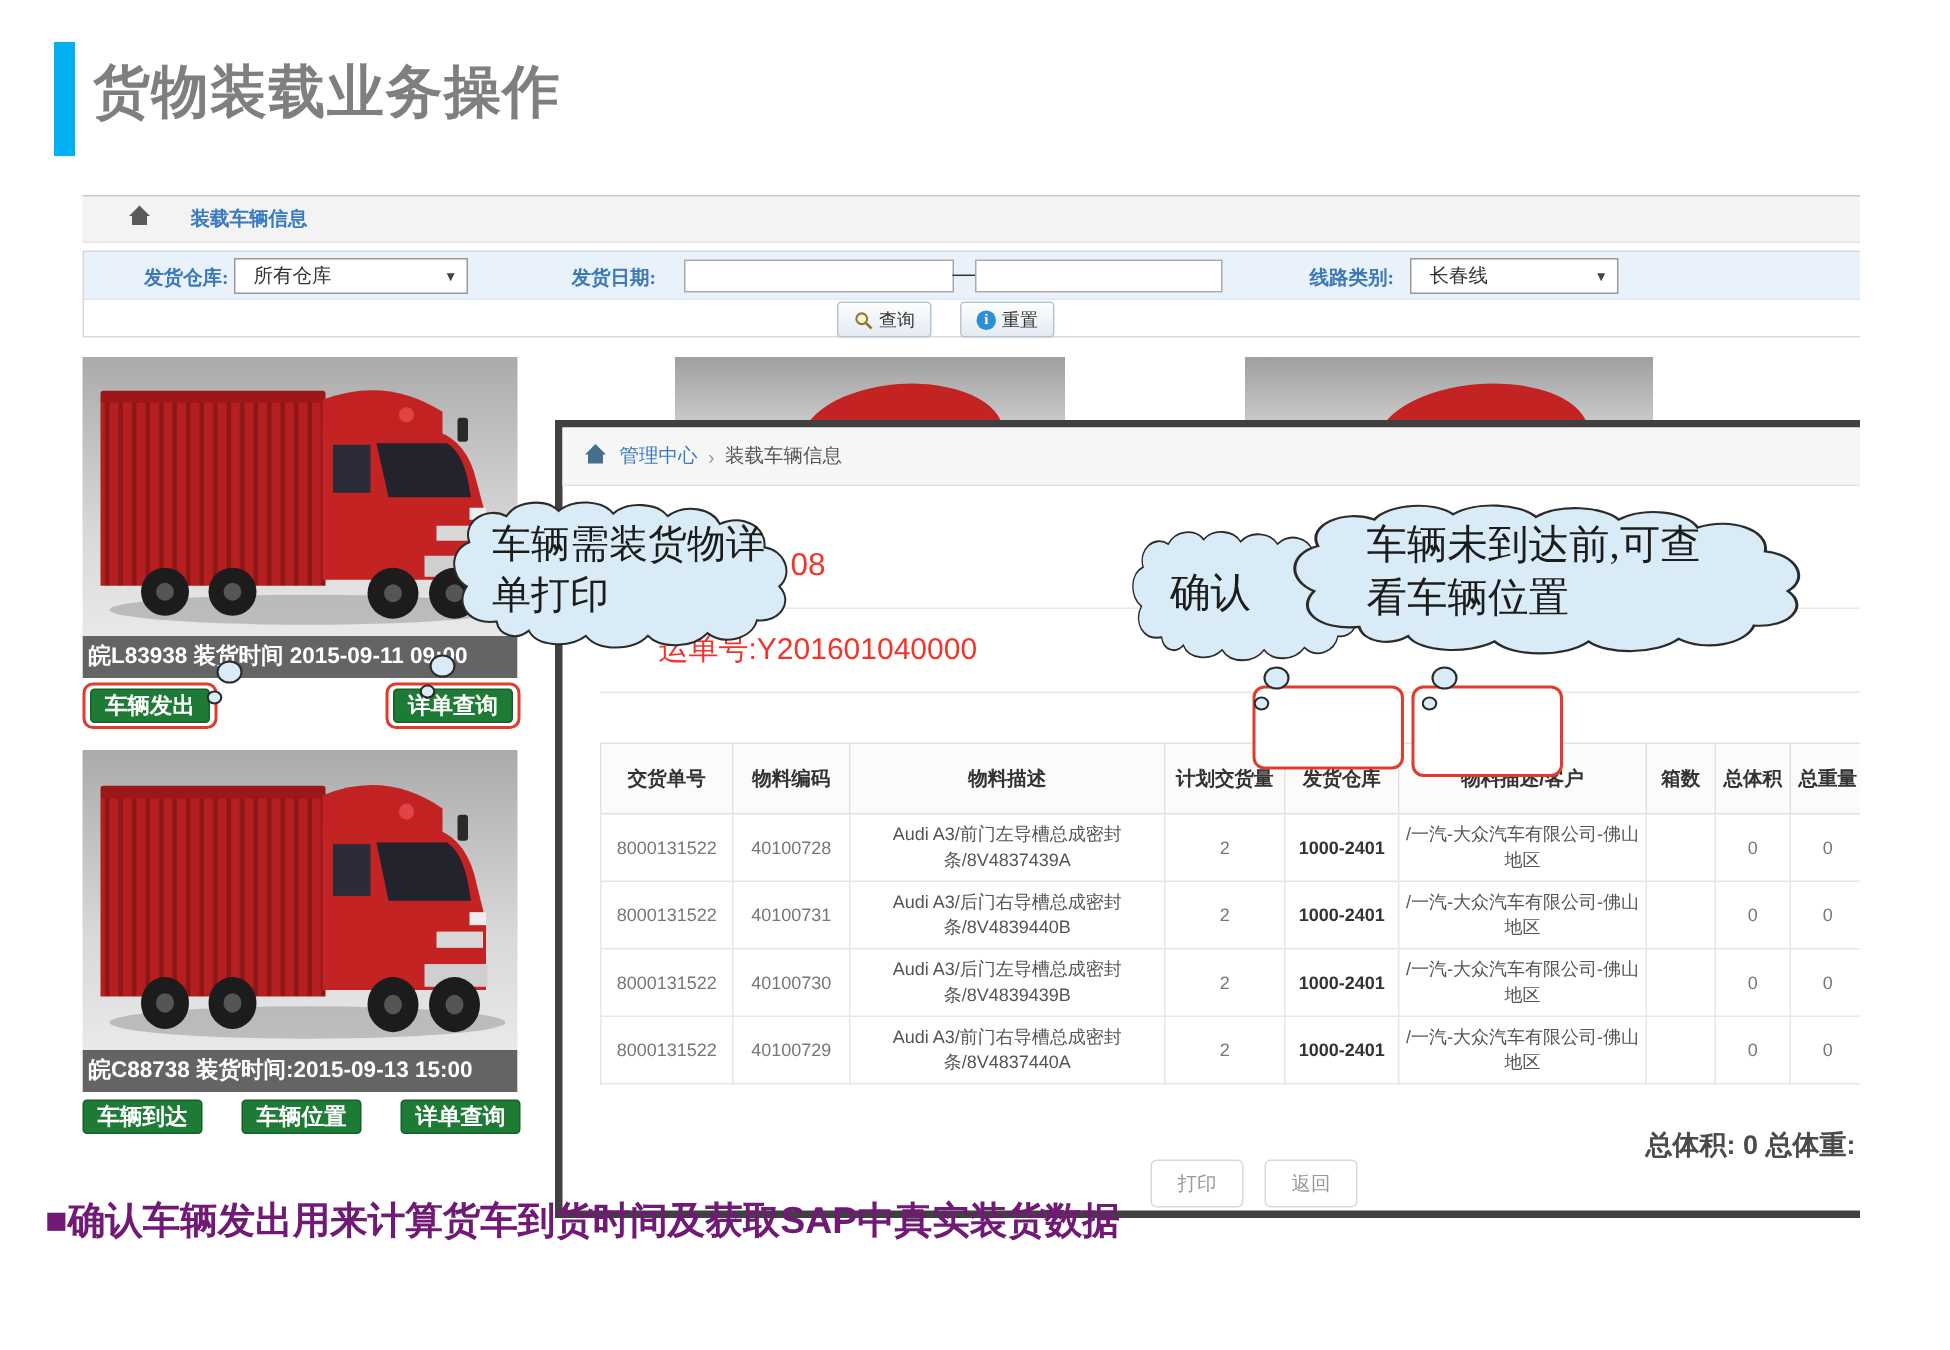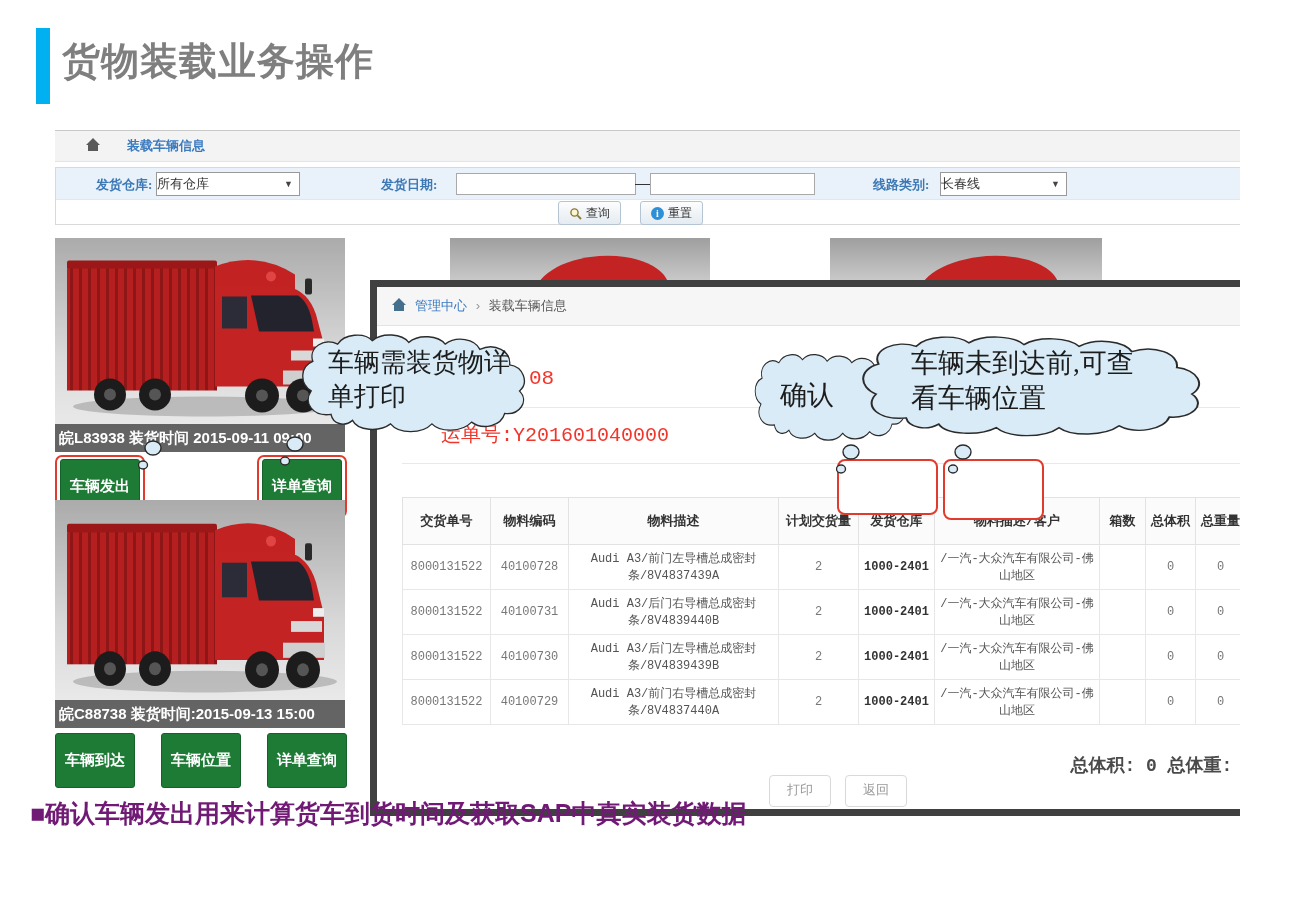--- a/index.html
+++ b/index.html
@@ -16,49 +16,49 @@
              border-top:1px solid #c9c9c9;border-bottom:1px solid #e4e4e4;
              display:flex;align-items:center;}
   .crumb-bar .home{margin-left:30px;}
   .crumb-bar .lbl{margin-left:26px;font-size:13px;font-weight:bold;color:#3a7abf;}
 
   
   .filter-box{left:55px;top:167px;width:1190px;height:56px;border:1px solid #d9d9d9;background:#fff;}
   .filter-row1{position:absolute;left:0;top:0;width:100%;height:31px;background:#e9f2fa;border-bottom:1px solid #dde8f2;}
   .flabel{position:absolute;top:8px;font-size:13px;font-weight:bold;color:#3c78b5;font-family:Liberation Serif, serif;}
   .fake-select{position:absolute;top:4px;height:22px;background:#fff;border:1px solid #999;
-               font-size:13px;color:#333;line-height:22px;padding-left:0;box-sizing:content-box;}
+               font-size:13px;color:#333;line-height:22px;padding-left:12px;box-sizing:content-box;}
   .fake-select .arr{position:absolute;right:6px;top:0;font-size:9px;color:#444;line-height:22px;}
   .finput{position:absolute;top:5px;height:20px;border:1px solid #a9a9a9;background:#fff;font-size:13px;padding:0 4px;}
   .fdash{position:absolute;top:6px;font-size:15px;color:#333;}
   .fbtn{position:absolute;top:201px;height:22px;background:linear-gradient(#fdfdfd,#e4ebf2);
         border:1px solid #b4c4d3;border-radius:3px;font-size:12px;color:#333;
         display:flex;align-items:center;gap:4px;padding:0 10px;cursor:pointer;}
   .icon-info{display:inline-block;width:13px;height:13px;border-radius:50%;background:#2d8fd5;
              color:#fff;font-size:10px;font-weight:bold;text-align:center;line-height:13px;
              font-family:"Liberation Serif",serif;}
 
   
   .truck-img{width:290px;background:linear-gradient(180deg,#ababab 0%,#d9d9d9 55%,#efefef 100%);overflow:hidden;}
   .truck-img svg{display:block;}
   .truck-caption{position:absolute;left:0;right:0;bottom:0;height:28px;background:rgba(62,62,62,.78);
                  color:#fff;font-size:15px;font-weight:bold;line-height:28px;padding-left:4px;white-space:nowrap;}
   .gbtn{display:inline-block;background:#1e7b36;border:1px solid #14612a;color:#fff;font-weight:bold;
-        font-size:15px;padding:17px 9px;border-radius:3px;cursor:pointer;white-space:nowrap;}
+        font-size:15px;padding:1px 9px;border-radius:3px;cursor:pointer;white-space:nowrap;}
   .red-wrap{display:inline-block;border:2px solid #e23b2e;border-radius:7px;padding:2px 3px;}
   .btn-row1{left:55px;top:455px;width:292px;display:flex;justify-content:space-between;}
   .btn-row2{left:55px;top:733px;width:292px;display:flex;justify-content:space-between;}
 
   
   .bg-card{top:238px;height:47px;background:linear-gradient(180deg,#9f9f9f,#cdcdcd);overflow:hidden;}
   .bg-card .blob{position:absolute;left:32%;top:18px;width:52%;height:40px;background:#c42323;
                  border-radius:50% 50% 0 0 / 90% 90% 0 0;transform:rotate(-4deg);}
 
   
-  .panel{left:370px;top:280px;width:893px;height:522px;background:#fff;border:7px solid #404040;z-index:5;font-family:Liberation Mono, monospace;}
+  .panel{left:370px;top:280px;width:893px;height:522px;background:#fff;border:5px solid #404040;z-index:5;}
   .pbread{position:absolute;left:0;top:0;right:0;height:38px;background:#f6f6f6;border-bottom:1px solid #e3e3e3;
           display:flex;align-items:center;font-size:13px;}
   .pbread .home{margin-left:14px;}
   .pbread .mc{margin-left:8px;color:#3a7abf;cursor:pointer;}
   .pbread .sep{margin:0 7px;color:#9a9a9a;}
   .pbread .cur{color:#555;}
   .corner-btn{position:absolute;right:0;top:3px;width:17px;height:32px;background:#f6c984;
               border-radius:8px 0 0 8px;cursor:pointer;}
   .corner-btn::after{content:"";position:absolute;left:5px;top:8px;width:8px;height:8px;border-radius:50%;background:#fff;}
   .corner-btn::before{content:"";position:absolute;left:4px;top:18px;width:10px;height:7px;border-radius:4px 4px 0 0;background:#fff;}

